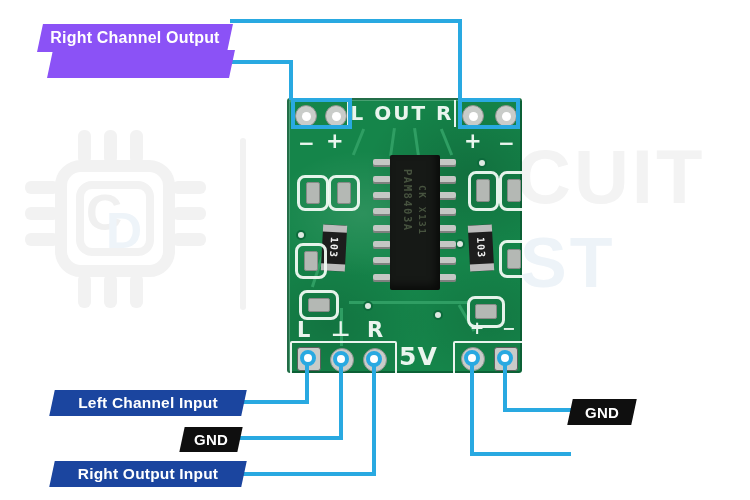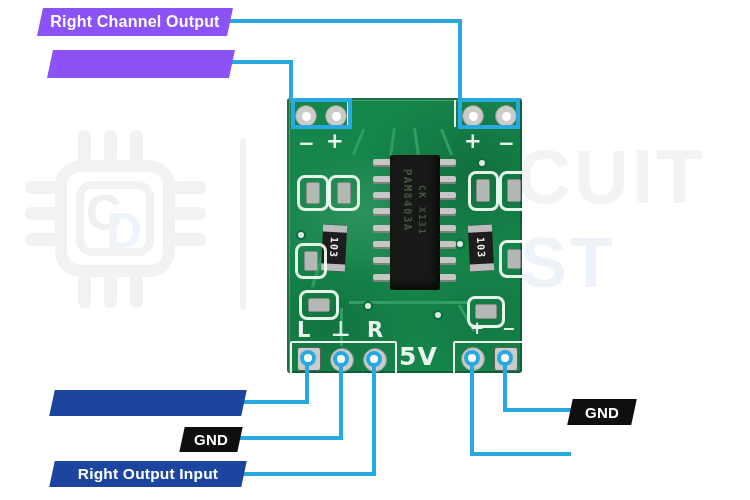--- a/index.html
+++ b/index.html
@@ -118,20 +118,21 @@
       </div>
     <div class="pad round" style="left:175px;top:7px;width:20px;height:20px;">
         <span class="hole"></span>
       </div>
     <div class="pad round" style="left:208px;top:7px;width:20px;height:20px;">
         <span class="hole"></span>
       </div>
 
     <div class="silk" style="left:60px;top:2px;width:2px;height:27px;background:#eaf5ee;"></div>
     <div class="silk" style="left:167px;top:2px;width:2px;height:27px;background:#eaf5ee;"></div>
+    <div class="silk" style="left:63px;top:5px;width:104px;text-align:center;font-size:20px;letter-spacing:2px;">L OUT R</div>
     <div class="silk" style="left:11px;top:35px;font-size:20px;">−</div>
     <div class="silk" style="left:39px;top:33px;font-size:21px;">+</div>
     <div class="silk" style="left:177px;top:33px;font-size:21px;">+</div>
     <div class="silk" style="left:211px;top:35px;font-size:20px;">−</div>
 
     <div class="ic-pin" style="left:86px;top:61px;"></div>
     <div class="ic-pin" style="left:86px;top:78px;"></div>
     <div class="ic-pin" style="left:86px;top:94px;"></div>
     <div class="ic-pin" style="left:86px;top:110px;"></div>
     <div class="ic-pin" style="left:86px;top:127px;"></div>
@@ -227,29 +228,30 @@
   <div class="line" style="left:503px;top:408px;width:68px;height:4px;"></div>
   <div class="line" style="left:470px;top:359px;width:4px;height:97px;"></div>
   <div class="line" style="left:470px;top:452px;width:101px;height:4px;"></div>
 
   <div class="marker" style="left:300px;top:350px;"></div>
   <div class="marker" style="left:333px;top:351px;"></div>
   <div class="marker" style="left:366px;top:351px;"></div>
   <div class="marker" style="left:464px;top:350px;"></div>
   <div class="marker" style="left:497px;top:350px;"></div>
 
-  <div class="flag" style="left:40px;top:8px;width:190px;height:28px;">
+  <div class="flag" style="left:40px;top:24px;width:190px;height:28px;">
     <span class="flag-bg bg-purple"></span>
     <span class="flag-text" style="font-size:16px;">Right Channel Output</span>
   </div>
   <div class="flag" style="left:50px;top:50px;width:182px;height:28px;">
     <span class="flag-bg bg-purple"></span>
   </div>
   <div class="flag" style="left:52px;top:390px;width:192px;height:26px;">
     <span class="flag-bg bg-navy"></span>
+    <span class="flag-text" style="font-size:15.5px;">Left Channel Input</span>
   </div>
   <div class="flag" style="left:182px;top:427px;width:58px;height:25px;">
     <span class="flag-bg bg-black"></span>
     <span class="flag-text" style="font-size:15px;">GND</span>
   </div>
   <div class="flag" style="left:52px;top:461px;width:192px;height:26px;">
     <span class="flag-bg bg-navy"></span>
     <span class="flag-text" style="font-size:15.5px;">Right Output Input</span>
   </div>
   <div class="flag" style="left:570px;top:399px;width:64px;height:26px;">

